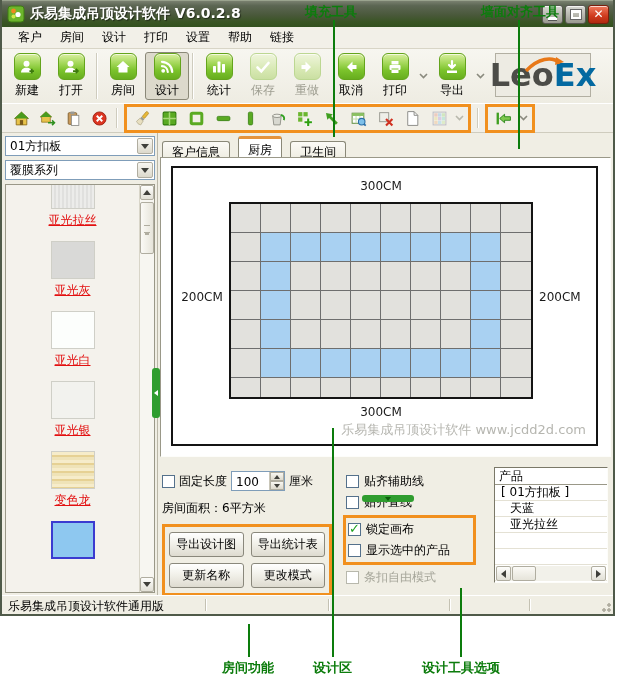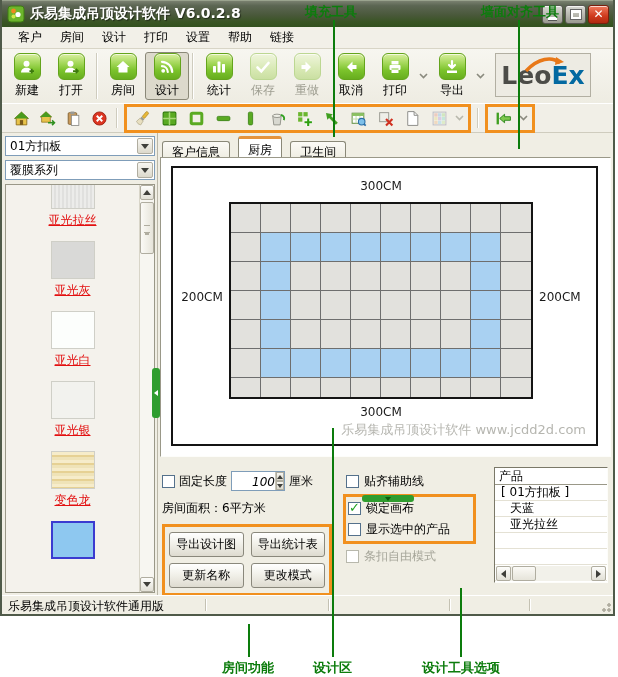--- a/index.html
+++ b/index.html
@@ -48,21 +48,21 @@
   .tbb-label { font-size:12px; margin-top:2px; white-space:nowrap; }
   .tbb.selected { background:#dcd9cc; border:1px solid #8a8878; border-radius:3px; padding-top:0; }
   .tbb.disabled .tbb-icon { background:linear-gradient(180deg,#eff5dc,#d8e9b4 60%,#cadfa2);
                             border-color:#bcd792; }
   .tbb.disabled .tbb-label { color:#9d9d90; }
   .tb-sep { width:0; border-left:1px solid #cfccbe; border-right:1px solid #fff; height:46px; margin:1px 3px 0; }
   .tbgrp { display:flex; align-items:flex-start; }
   .tb-chev { margin-top:12px; padding:0 2px; }
   .logo { position:relative; width:96px; height:44px; margin:1px 0 0 8px; background:#edebe3;
           border:1px solid #b2afa2; display:flex; align-items:center; justify-content:center; }
-  .lg { font-weight:bold; font-size:25px; line-height:1; }
+  .lg { font-weight:bold; font-size:32px; line-height:1; }
   .lg-le,.lg-o { color:#4c4c48; } .lg-ex { color:#0369a1; }
   .swoosh { position:absolute; left:28px; top:2px; }
 
   
   .toolbar2 { height:30px; display:flex; align-items:center; padding-left:8px; gap:4px;
               background:#f1efe7; border-top:1px solid #fff; border-bottom:1px solid #cfccbe; }
   .qi { width:22px; height:22px; display:flex; align-items:center; justify-content:center; }
   .qi svg { width:17px; height:17px; }
   .vsep { height:20px; border-left:1px solid #cfccbe; border-right:1px solid #fff; margin:0 2px; }
   .obox { display:flex; align-items:center; gap:5px; border:3px solid var(--obox,#f1901e);
@@ -134,21 +134,21 @@
 
   
   .bottombar { position:relative; height:138px; font-size:12px; }
   .bsec-left { position:absolute; left:4px; top:14px; width:176px; }
   .row1 { display:flex; align-items:center; gap:4px; }
   .cb { width:13px; height:13px; background:#fff; border:1px solid #54718c; flex:none;
         display:inline-block; position:relative; }
   .cb.checked::after { content:"✓"; position:absolute; left:0; top:-3px; color:#1fa11f;
         font-weight:bold; font-size:13px; }
   .spinner { width:54px; height:20px; border:1px solid #7f9db9; background:#fff; display:flex; }
-  .spin-val { flex:1; padding:3px 0 0 20px; font-size:12px;font-style:italic; }
+  .spin-val { flex:1; padding:3px 0 0 4px; font-size:12px; }
   .spin-btns { width:15px; display:flex; flex-direction:column; border-left:1px solid #c9c6b8; }
   .sb { flex:1; background:linear-gradient(#f8f7f2,#ddd9cc); border:1px solid #b0ada0;
         display:flex; align-items:center; justify-content:center; }
   .sb .tri-u { border-bottom-width:4px; border-left-width:3px; border-right-width:3px; }
   .sb .tri-d { border-top-width:4px; border-left-width:3px; border-right-width:3px; }
   .area-text { margin-top:9px; white-space:nowrap; }
   .btn-box { margin-top:7px; border:3px solid var(--obox,#f1901e); padding:5px 4px;
              display:grid; grid-template-columns:1fr 1fr; gap:6px 7px; width:170px; }
   .xpbtn { height:25px; font-size:12px; font-family:"DejaVu Sans", sans-serif; border:1px solid #8a887c;
            border-radius:3px; background:linear-gradient(#ffffff,#f2f1ea 45%,#dedbd0); white-space:nowrap; }
@@ -690,20 +690,24 @@
               <button class="xpbtn">更新名称</button>
               <button class="xpbtn">更改模式</button>
             </div>
           </div>
 
           <div class="bsec-mid">
             <div class="opt-row">
               <span class="cb"></span>
               <span>贴齐辅助线</span>
             </div>
+            <div class="opt-row">
+              <span class="cb"></span>
+              <span>贴齐直线</span>
+            </div>
             <div class="opt-box">
               <div class="opt-row">
                 <span class="cb checked"></span>
                 <span>锁定画布</span>
               </div>
               <div class="opt-row">
                 <span class="cb"></span>
                 <span>显示选中的产品</span>
               </div>
             </div>

